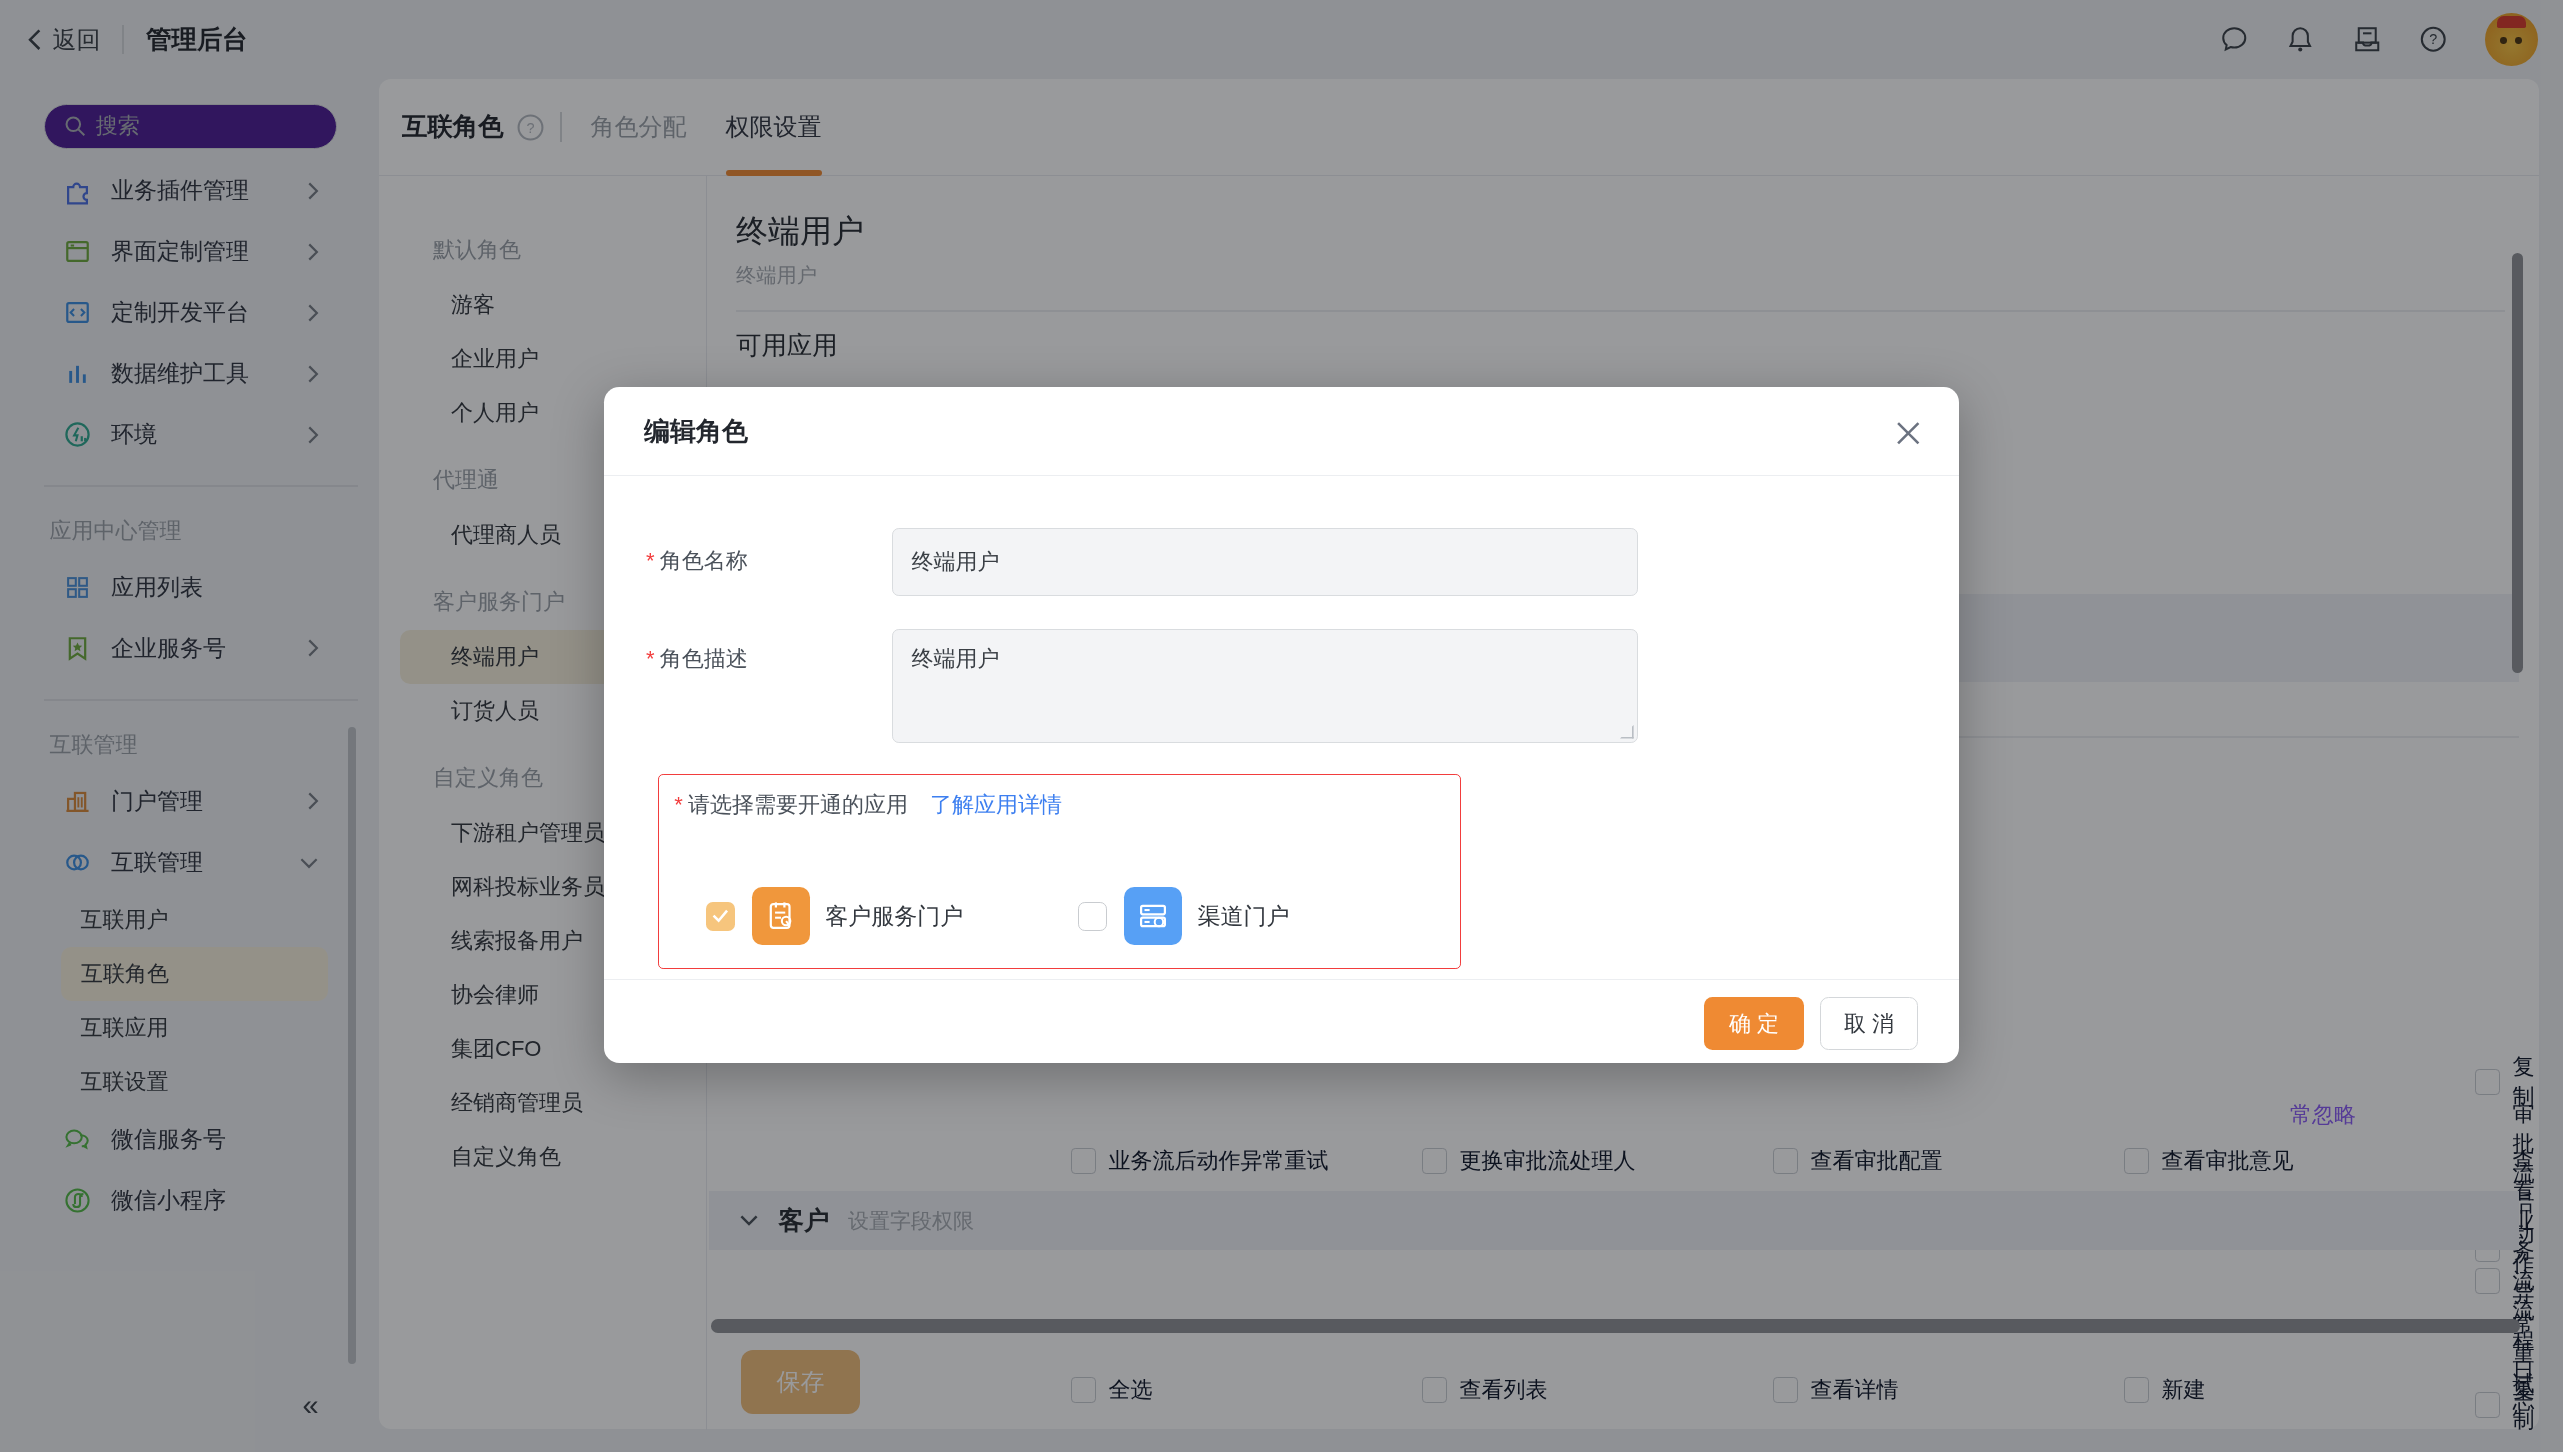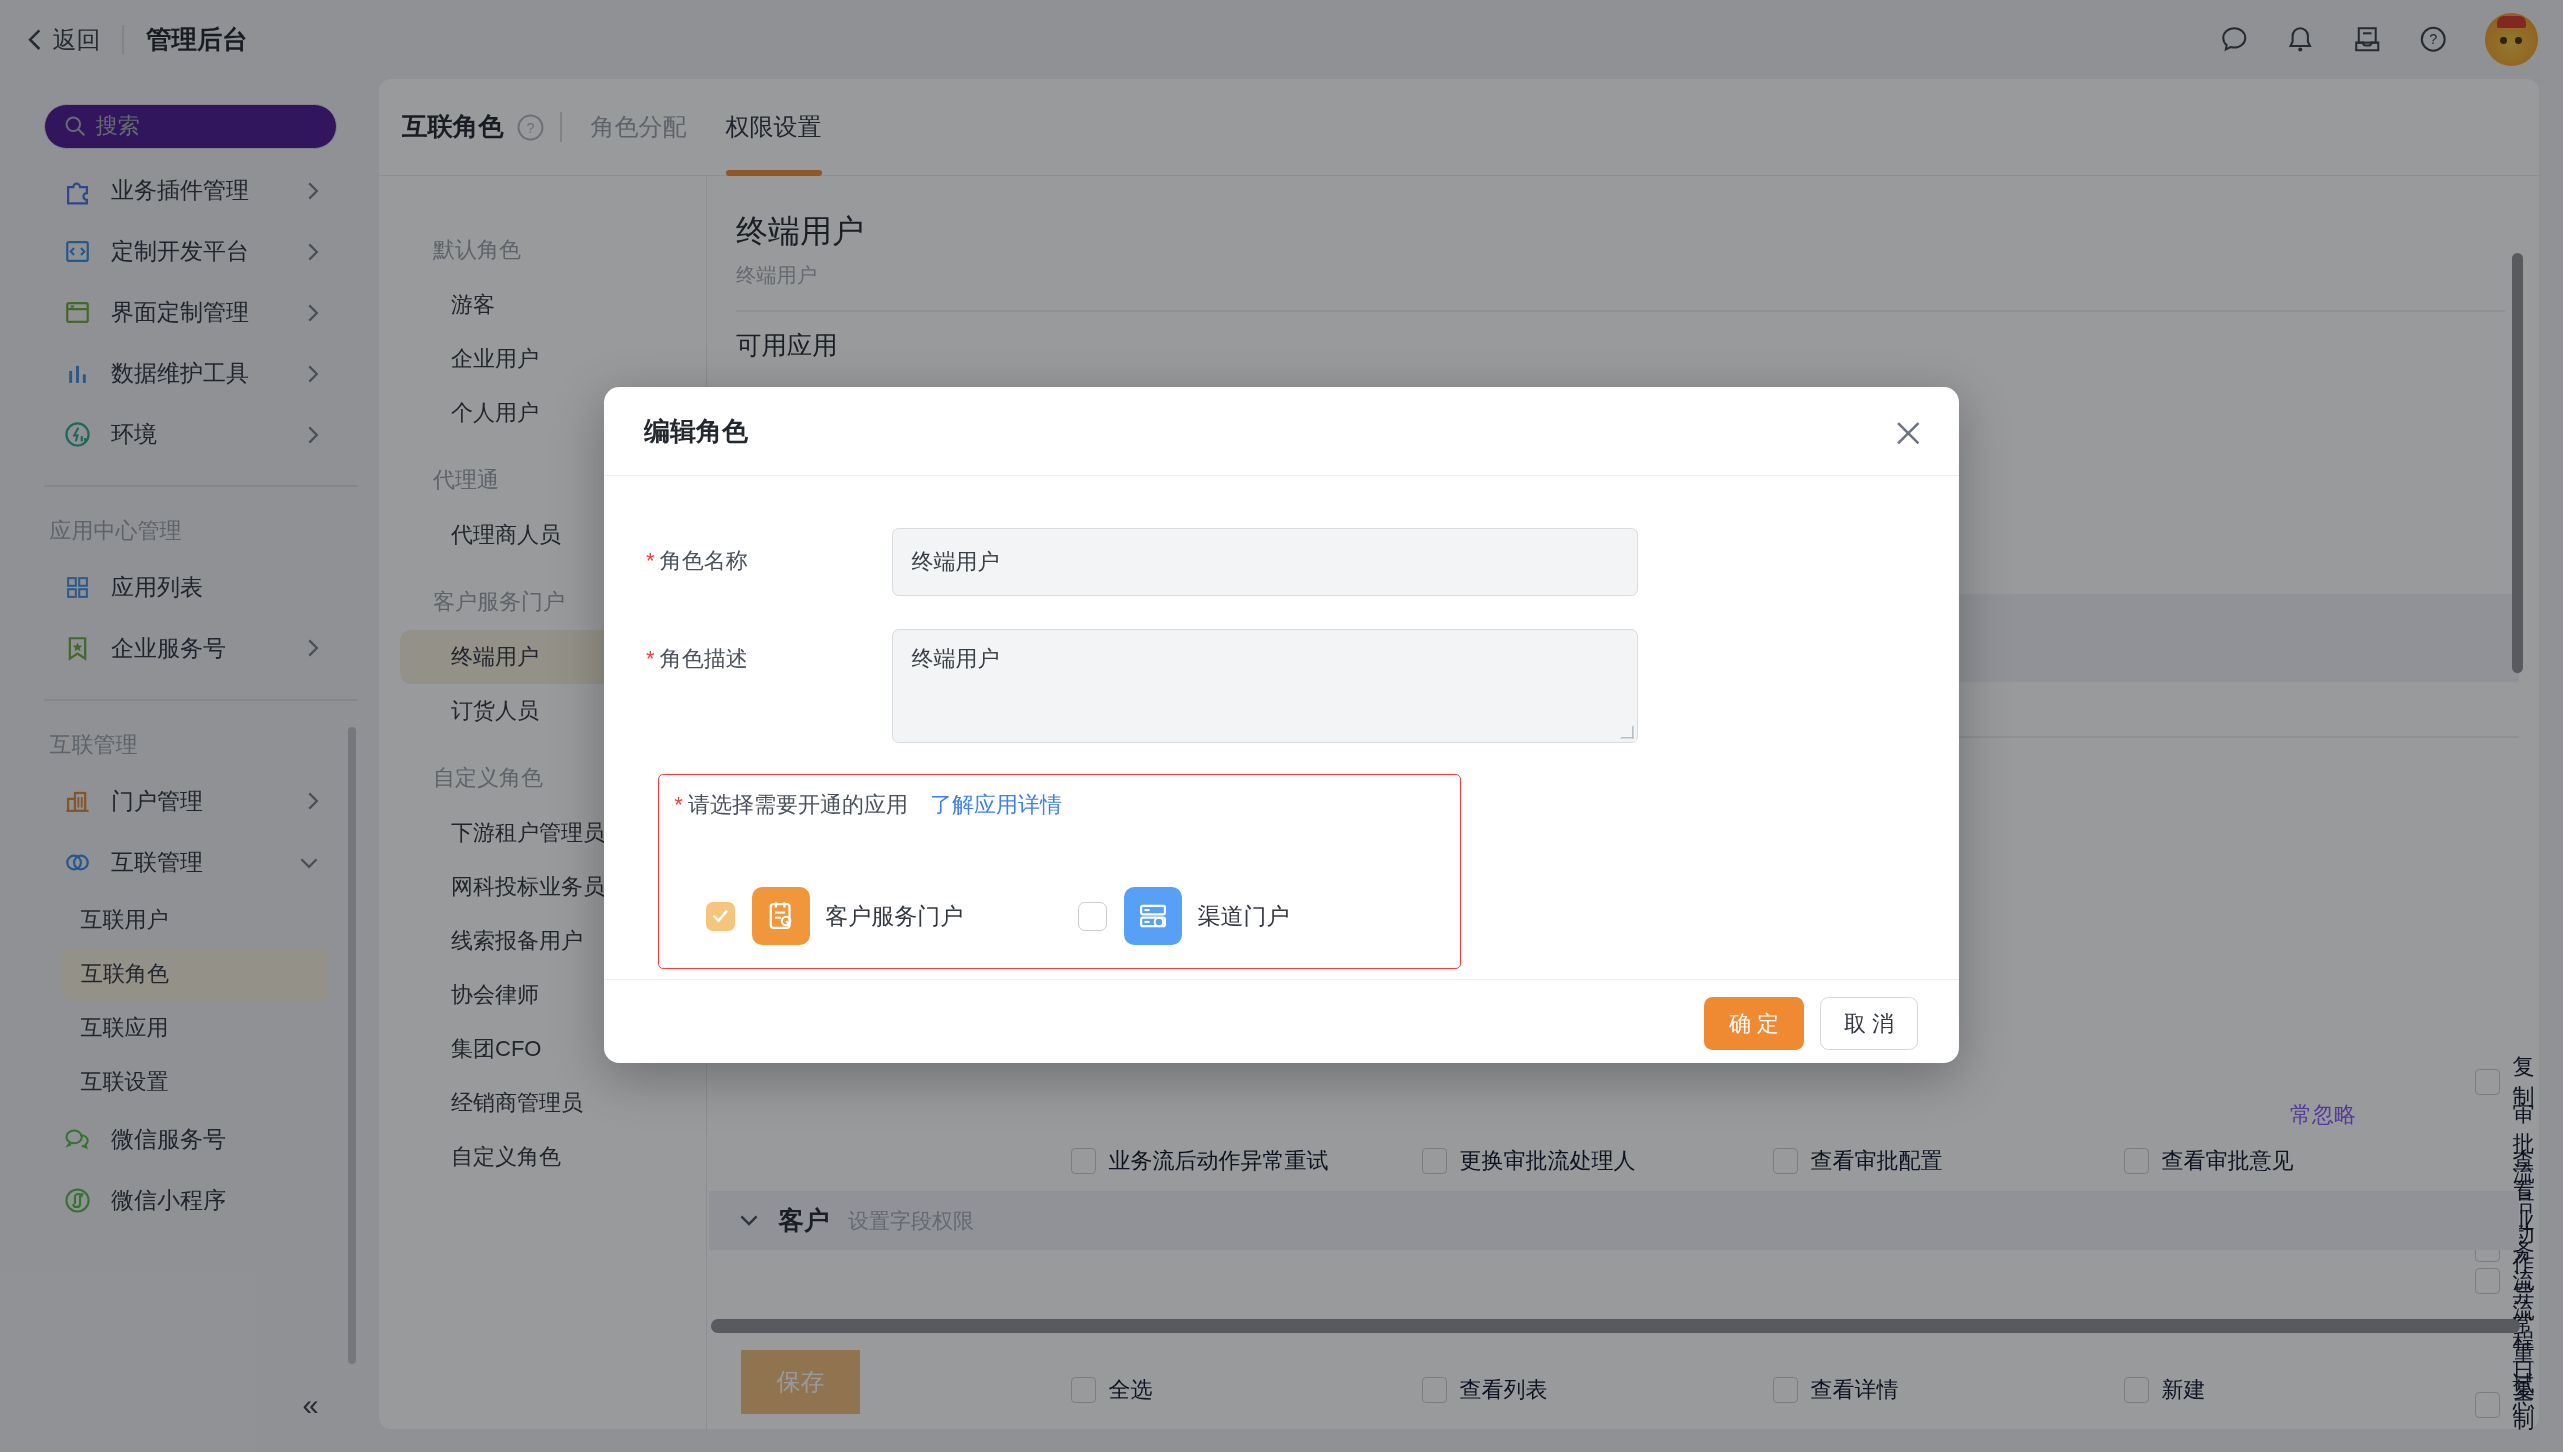--- a/index.html
+++ b/index.html
@@ -57,21 +57,21 @@
   .band1 { position:absolute; left:0px; top:418px; right:20.3px; height:88px; background:#eff2f6; }
   .line868 { position:absolute; left:0px; top:560px; right:20.3px; height:1.7px; background:#eceef1; }
   .prow { position:absolute; display:flex; align-items:center; gap:12px; font-size:22px; color:#0f172a; }
   .cbx { width:25.4px; height:25.4px; border:1.7px solid #c9cdd2; border-radius:4.2px; background:#fff; flex:0 0 auto; cursor:pointer; }
   .frag { position:absolute; font-size:22px; color:#8b5cf6; }
   .cband { position:absolute; left:0; top:1015px; right:20.3px; height:59px; background:#eff2f6; display:flex; align-items:center; padding-left:29px; gap:18.6px; }
   .cband .cv { color:#4a515a; }
   .cband .cname { font-size:25.4px; font-weight:bold; color:#272c33; }
   .cband .chint { font-size:21px; color:#a6abb2; }
   .hscroll { position:absolute; left:1.7px; top:1143px; right:18.6px; height:13.6px; border-radius:6.8px; background:#8f9296; }
-  .savebtn { position:absolute; left:32px; top:1174px; width:119px; height:64px; border-radius:1px; background:#f0bd7a; color:#ffffff; font-size:24px; display:flex; align-items:center; justify-content:center; cursor:pointer; }
+  .savebtn { position:absolute; left:32px; top:1174px; width:119px; height:64px; border-radius:12px; background:#f0bd7a; color:#ffffff; font-size:24px; display:flex; align-items:center; justify-content:center; cursor:pointer; }
   .vthumb { position:absolute; right:16px; top:77px; width:11px; height:420px; border-radius:6px; background:#8f9296; }
 
   
   #overlay { position:absolute; left:0; top:0; width:2563px; height:1453px; background:rgba(13,15,19,0.42); z-index:50; }
   #modal { position:absolute; left:604px; top:387px; width:1355px; height:676px; background:#fff; border-radius:15.3px; box-shadow:0 13.6px 51px rgba(0,0,0,0.28); z-index:60; }
   .mo-head { position:absolute; left:0; top:0; width:100%; height:89px; border-bottom:1.7px solid #eceef1; }
   .mo-title { position:absolute; left:40px; top:27px; font-size:26px; font-weight:bold; color:#23272e; }
   .mo-close { position:absolute; right:36px; top:30.5px; width:30.5px; height:30.5px; color:#6b7280; cursor:pointer; }
   .fl { position:absolute; font-size:22px; color:#4a515a; }
   .star { color:#f23d3d; margin-right:5.1px; }
@@ -145,38 +145,38 @@
         </svg>
       <span>业务插件管理</span>
       <span class="chev">
           <svg width="15.3" height="22" viewBox="0 0 18 26">
             <polyline points="5,4 14,13 5,22" fill="none" stroke="#777d86" stroke-width="2.6"></polyline>
           </svg>
         </span>
     </div>
     <div class="nav-row">
       <svg class="nico" viewBox="0 0 34 34">
+          <rect x="5" y="6" width="24" height="22" rx="2" fill="none" stroke="#6daa3e" stroke-width="2.6"></rect>
+          <line x1="5" y1="13" x2="29" y2="13" stroke="#6daa3e" stroke-width="2.6"></line>
+          <line x1="9" y1="10" x2="13" y2="10" stroke="#6daa3e" stroke-width="2.4"></line>
+        </svg>
+      <span>界面定制管理</span>
+      <span class="chev">
+          <svg width="15.3" height="22" viewBox="0 0 18 26">
+            <polyline points="5,4 14,13 5,22" fill="none" stroke="#777d86" stroke-width="2.6"></polyline>
+          </svg>
+        </span>
+    </div>
+    <div class="nav-row">
+      <svg class="nico" viewBox="0 0 34 34">
           <rect x="5" y="6" width="24" height="22" rx="2" fill="none" stroke="#3c8de0" stroke-width="2.6"></rect>
           <polyline points="13,13 9,17 13,21" fill="none" stroke="#3c8de0" stroke-width="2.4"></polyline>
           <polyline points="21,13 25,17 21,21" fill="none" stroke="#3c8de0" stroke-width="2.4"></polyline>
         </svg>
       <span>定制开发平台</span>
-      <span class="chev">
-          <svg width="15.3" height="22" viewBox="0 0 18 26">
-            <polyline points="5,4 14,13 5,22" fill="none" stroke="#777d86" stroke-width="2.6"></polyline>
-          </svg>
-        </span>
-    </div>
-    <div class="nav-row">
-      <svg class="nico" viewBox="0 0 34 34">
-          <rect x="5" y="6" width="24" height="22" rx="2" fill="none" stroke="#6daa3e" stroke-width="2.6"></rect>
-          <line x1="5" y1="13" x2="29" y2="13" stroke="#6daa3e" stroke-width="2.6"></line>
-          <line x1="9" y1="10" x2="13" y2="10" stroke="#6daa3e" stroke-width="2.4"></line>
-        </svg>
-      <span>界面定制管理</span>
       <span class="chev">
           <svg width="15.3" height="22" viewBox="0 0 18 26">
             <polyline points="5,4 14,13 5,22" fill="none" stroke="#777d86" stroke-width="2.6"></polyline>
           </svg>
         </span>
     </div>
     <div class="nav-row">
       <svg class="nico" viewBox="0 0 34 34">
           <line x1="9" y1="14" x2="9" y2="28" stroke="#3c8de0" stroke-width="3.4"></line>
           <line x1="17" y1="8" x2="17" y2="28" stroke="#3c8de0" stroke-width="3.4"></line>

